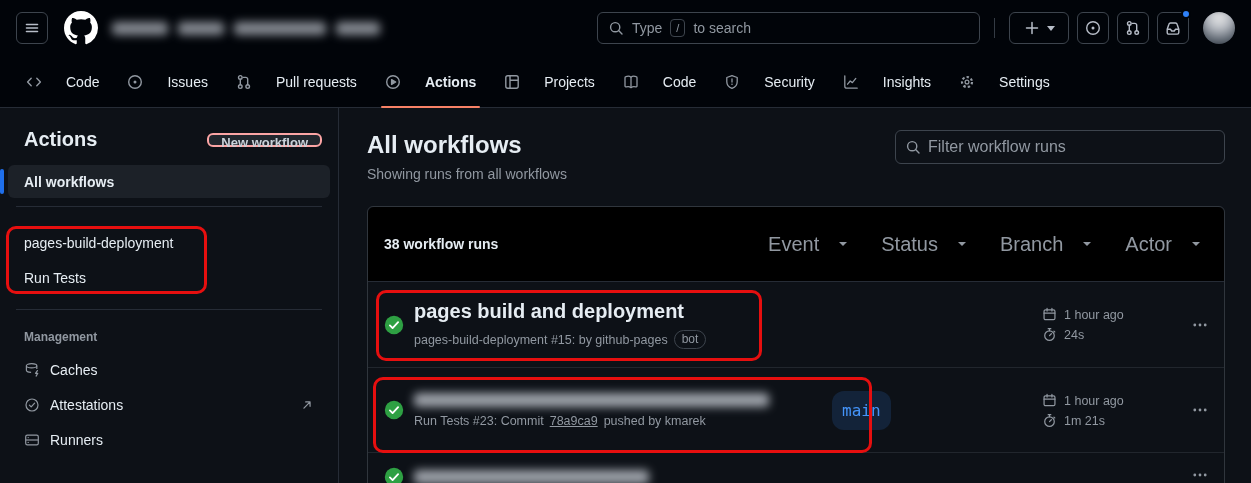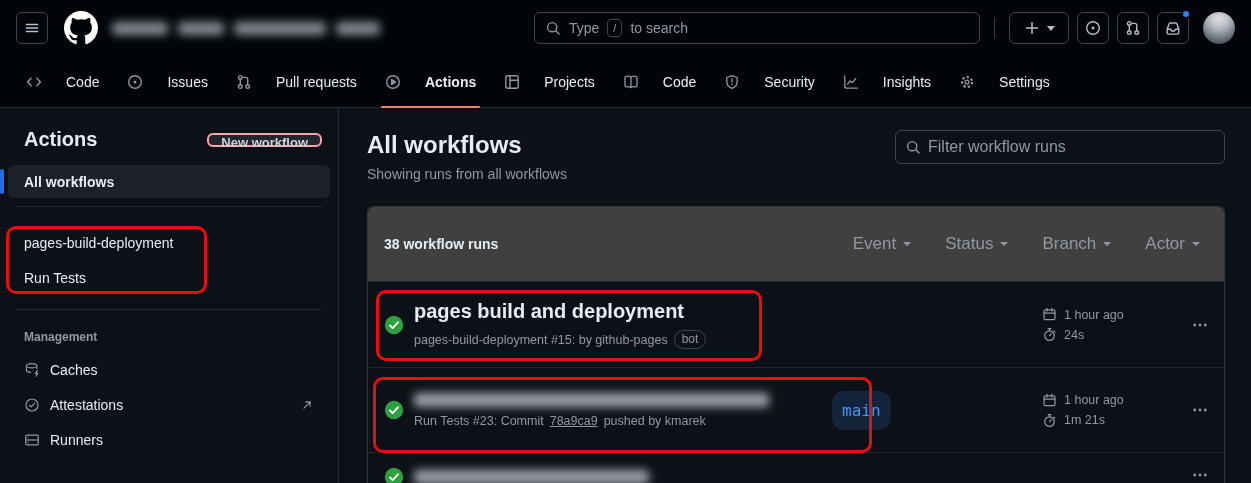--- a/index.html
+++ b/index.html
@@ -22,21 +22,21 @@
     background:transparent; color:#b7bdc8; display:flex; align-items:center; justify-content:center;
     cursor:pointer; position:relative; flex:none;
   }
   .gh-logo { width:34px; height:34px; color:#fff; margin-left:8px; }
   .crumbs { display:flex; align-items:center; gap:10px; margin-left:6px; }
   .blob { background:#b4b9c2; border-radius:4px; filter:blur(5px); opacity:.75; height:13px; }
   .crumb-owner { width:56px; }
   .crumb-w1 { width:46px; } .crumb-w2 { width:92px; } .crumb-w3 { width:44px; }
   .spacer { flex:1; }
   .global-search {
-    width:446px; height:32px; border:1px solid #3d444d; border-radius:6px;
+    width:383px; height:32px; border:1px solid #3d444d; border-radius:6px;
     display:flex; align-items:center; gap:8px; padding:0 10px; color:#9198a1; cursor:text;
     background:#010409;
   }
   .key-hint { border:1px solid #3d444d; border-radius:4px; font-size:11px; padding:0 5px; line-height:16px; color:#9198a1; }
   .vdiv { width:1px; height:20px; background:#343b44; margin:0 6px; }
   .plus-btn { width:60px; gap:7px; }
   .caret { width:0; height:0; border-left:4px solid transparent; border-right:4px solid transparent; border-top:5px solid currentColor; display:inline-block; }
   .notif-dot { position:absolute; top:-4px; right:-3px; width:10px; height:10px; border-radius:50%; background:#2f81f7; border:2px solid #010409; }
   .avatar { width:32px; height:32px; border-radius:50%; overflow:hidden; margin-left:6px; cursor:pointer; flex:none; }
   .avatar-img { width:100%; height:100%; filter:blur(3px); transform:scale(1.25);
@@ -85,45 +85,45 @@
   .filter-input {
     width:330px; height:34px; background:#0d1117; border:1px solid #3d444d; border-radius:6px;
     color:#e6edf3; font-size:16px; font-family:inherit; padding:0 10px 0 32px;
   }
   .filter-wrap { position:relative; }
   .filter-wrap .icon { position:absolute; left:10px; top:9px; }
   .filter-input::placeholder { color:#9198a1; }
 
   .runs-card { margin-top:24px; border:1px solid #30363d; border-radius:6px; height:600px; background:#0d1117; }
   .runs-head {
-    height:75px; background:#404040; border-bottom:1px solid #262c36; border-radius:6px 6px 0 0;
+    height:75px; background:#000000; border-bottom:1px solid #262c36; border-radius:6px 6px 0 0;
     display:flex; align-items:center; justify-content:space-between; padding:0 16px;
   }
   .runs-count { font-weight:700; font-size:14px; }
   .filters { display:flex; align-items:center; gap:34px; padding-right:8px; }
-  .filter-dd { display:flex; align-items:center; gap:7px; color:#9198a1; cursor:pointer; font-size:17px; }
+  .filter-dd { display:flex; align-items:center; gap:20px; color:#9198a1; cursor:pointer; font-size:20px; }
   .filter-dd .caret { border-top-width:4px; }
 
   .run-row { display:flex; align-items:center; height:85px; padding:0 16px; }
   .run-row + .run-row { border-top:1px solid #21262d; }
   .run-status { margin-right:10px; }
   .run-main { flex:1; min-width:0; display:flex; flex-direction:column; gap:7px; justify-content:center; }
   .run-title { font-size:20px; font-weight:700; color:#e6edf3; cursor:pointer; }
   .run-meta { color:#9198a1; font-size:12.5px; display:flex; align-items:center; gap:6px; }
   .pill {
     border:1px solid #3d444d; border-radius:999px; padding:0 7px; line-height:17px; font-size:12px; color:#9198a1;
   }
   .sha-link { color:#9198a1; text-decoration:underline; cursor:pointer; }
   .branch-cell { width:210px; flex:none; display:flex; align-items:center; }
   .branch-badge {
     font-family:"DejaVu Sans Mono","Liberation Mono",monospace; font-size:16px; color:#4493f8;
     background:rgba(56,139,253,0.15); border-radius:12px; padding:10px 10px; cursor:pointer;
   }
   .meta-cell { width:130px; flex:none; display:flex; flex-direction:column; gap:5px; color:#9198a1; font-size:12.5px; }
-  .meta-line { display:flex; align-items:center; gap:7px; }
+  .meta-line { display:flex; align-items:flex-end; gap:7px; }
   .kebab { width:36px; flex:none; display:flex; justify-content:flex-end; color:#9198a1; cursor:pointer; }
   .title-blob { height:14px; border-radius:4px; background:#c3c8d0; filter:blur(5px); opacity:.8; display:flex; }
   .row-partial { align-items:flex-start; padding-top:14px; }
 
   
   .annotation { position:absolute; border:3px solid #e60f0f; border-radius:10px; pointer-events:none; z-index:50; }
   .anno-a { left:6px;   top:226px; width:201px; height:68px; }
   .anno-b { left:376px; top:290px; width:386px; height:71px; }
   .anno-c { left:373px; top:377px; width:499px; height:76px; }
 </style>

